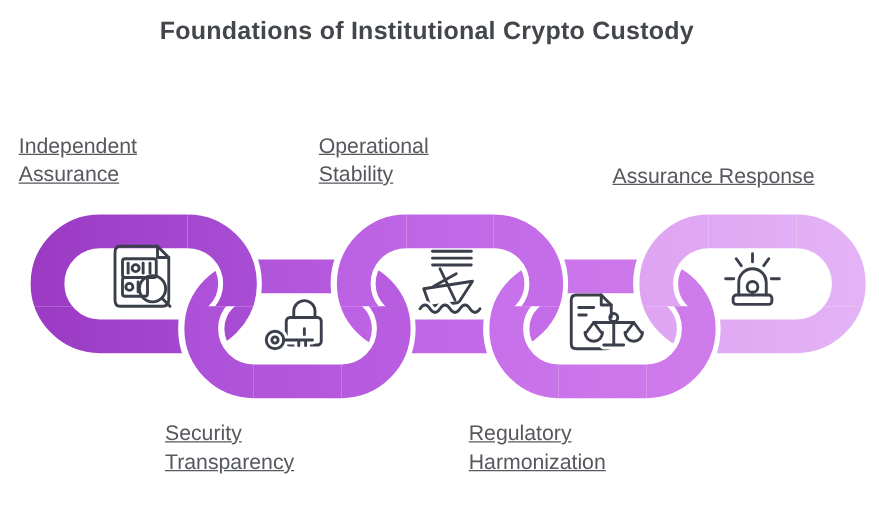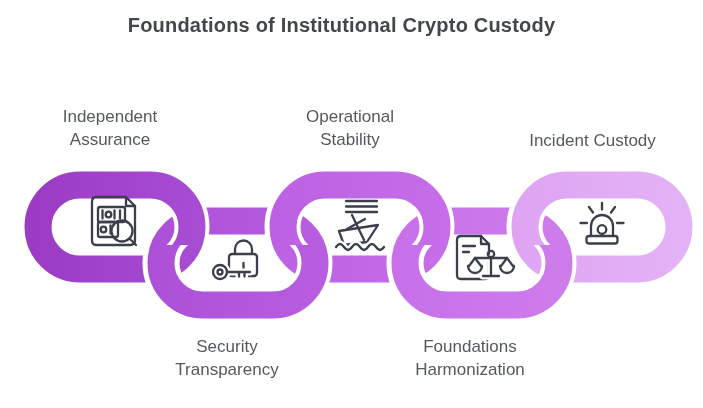--- a/index.html
+++ b/index.html
@@ -12,24 +12,24 @@
   }
   .title{
     position:absolute;left:0;top:14px;width:683px;
     text-align:center;
     font-size:20px;font-weight:bold;
     letter-spacing:.2px;
     color:#43474C;
   }
   .lbl{
     position:absolute;
-    text-align:center;
     font-size:17px;line-height:23px;
     color:#55585D;
     white-space:pre-line;
+    text-decoration:underline;
   }
   .lbl0{left:15px;top:105px;width:190px;}
   .lbl1{left:132px;top:335px;width:190px;}
   .lbl2{left:255px;top:105px;width:190px;}
   .lbl3{left:375px;top:335px;width:190px;}
   .lbl4{left:490px;top:129px;width:205px;}
   svg{position:absolute;left:0;top:0;}
   .icon{stroke:#3A3F4B;stroke-width:2.3;fill:none;stroke-linecap:round;stroke-linejoin:round;}
   .icase{stroke:#ffffff;stroke-width:7;fill:none;stroke-linecap:round;stroke-linejoin:round;}
 </style>
@@ -177,16 +177,16 @@
       </g>
     </g>
   </svg>
 
   <div class="lbl lbl0">Independent
 Assurance</div>
   <div class="lbl lbl2">Operational
 Stability</div>
   <div class="lbl lbl1">Security
 Transparency</div>
-  <div class="lbl lbl3">Foundations
+  <div class="lbl lbl3">Regulatory
 Harmonization</div>
-  <div class="lbl lbl4">Incident Custody</div>
+  <div class="lbl lbl4">Assurance Response</div>
 </div>
 
 </body></html>

